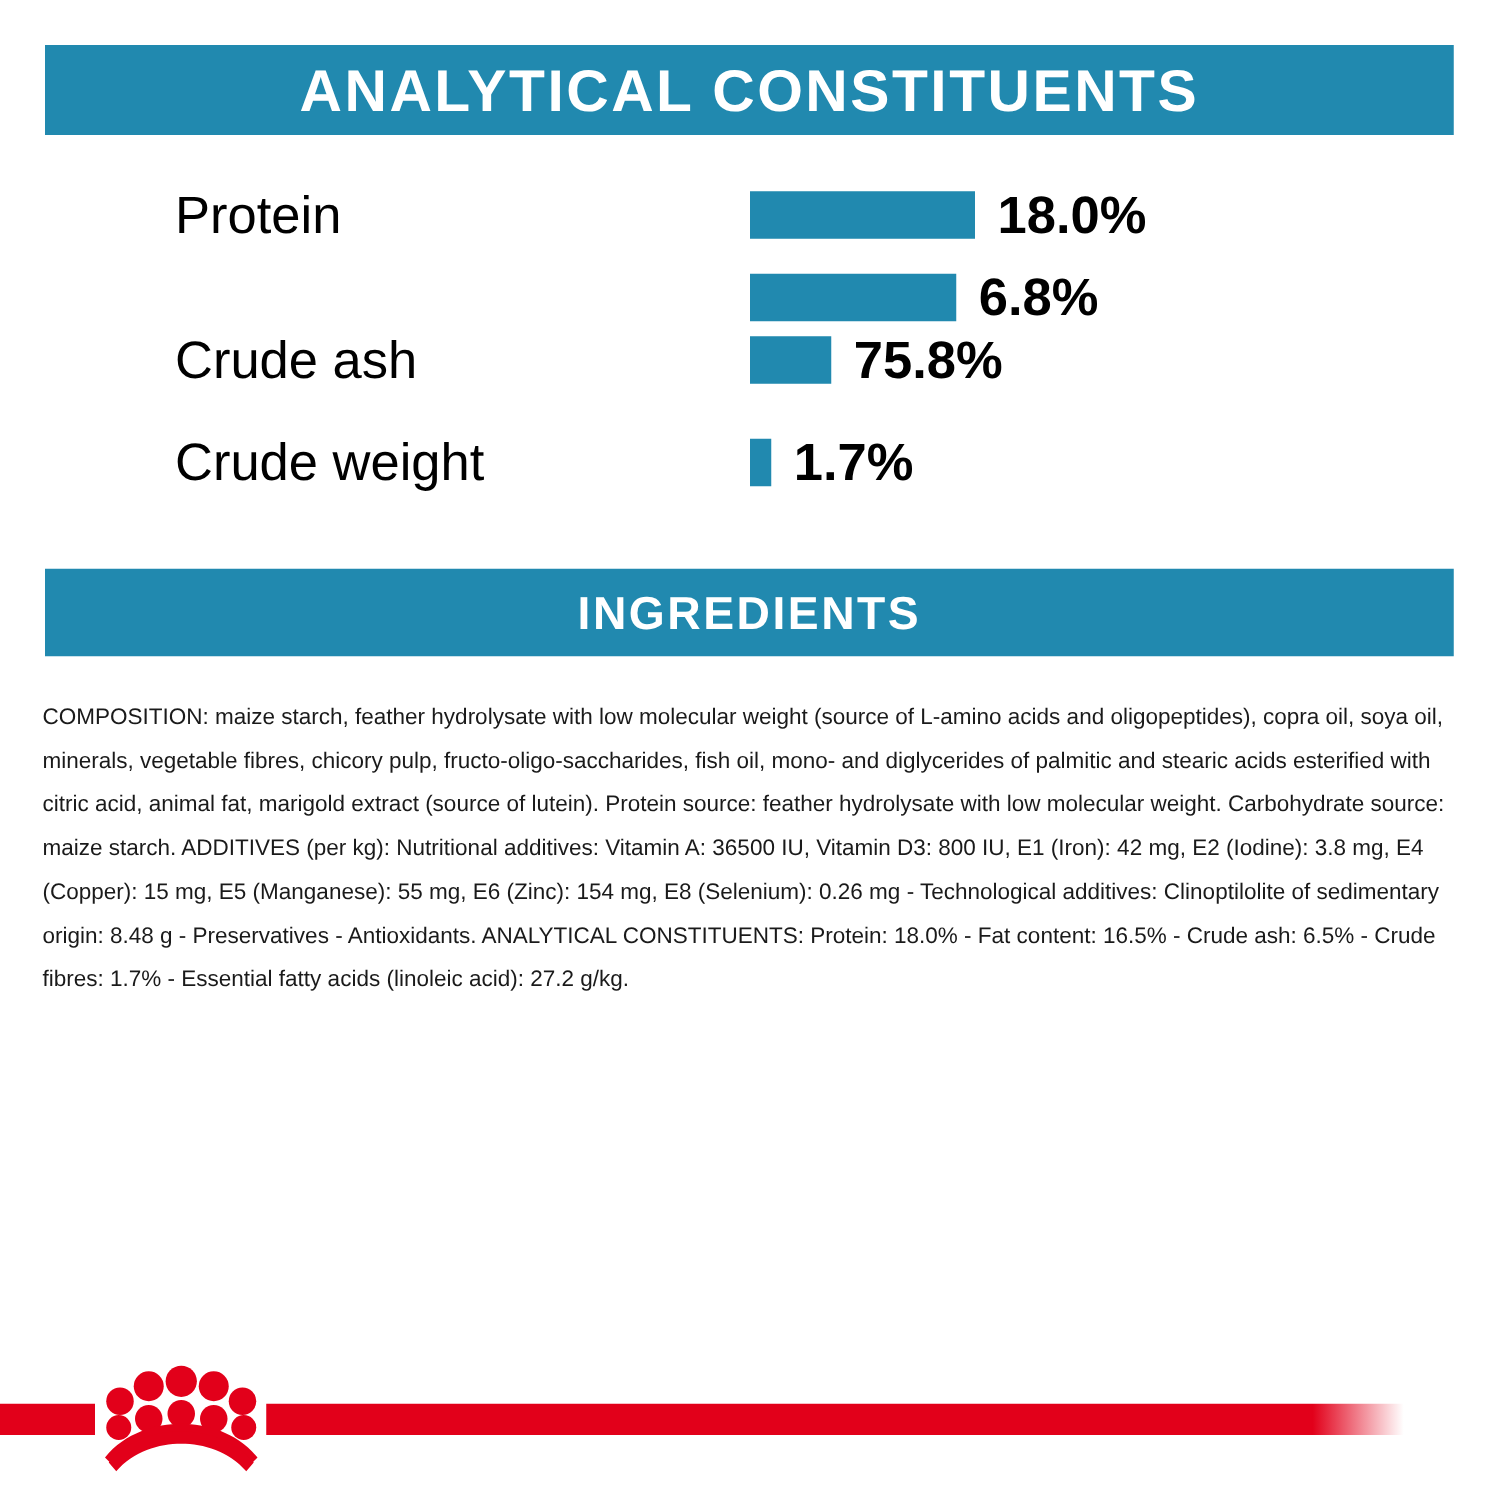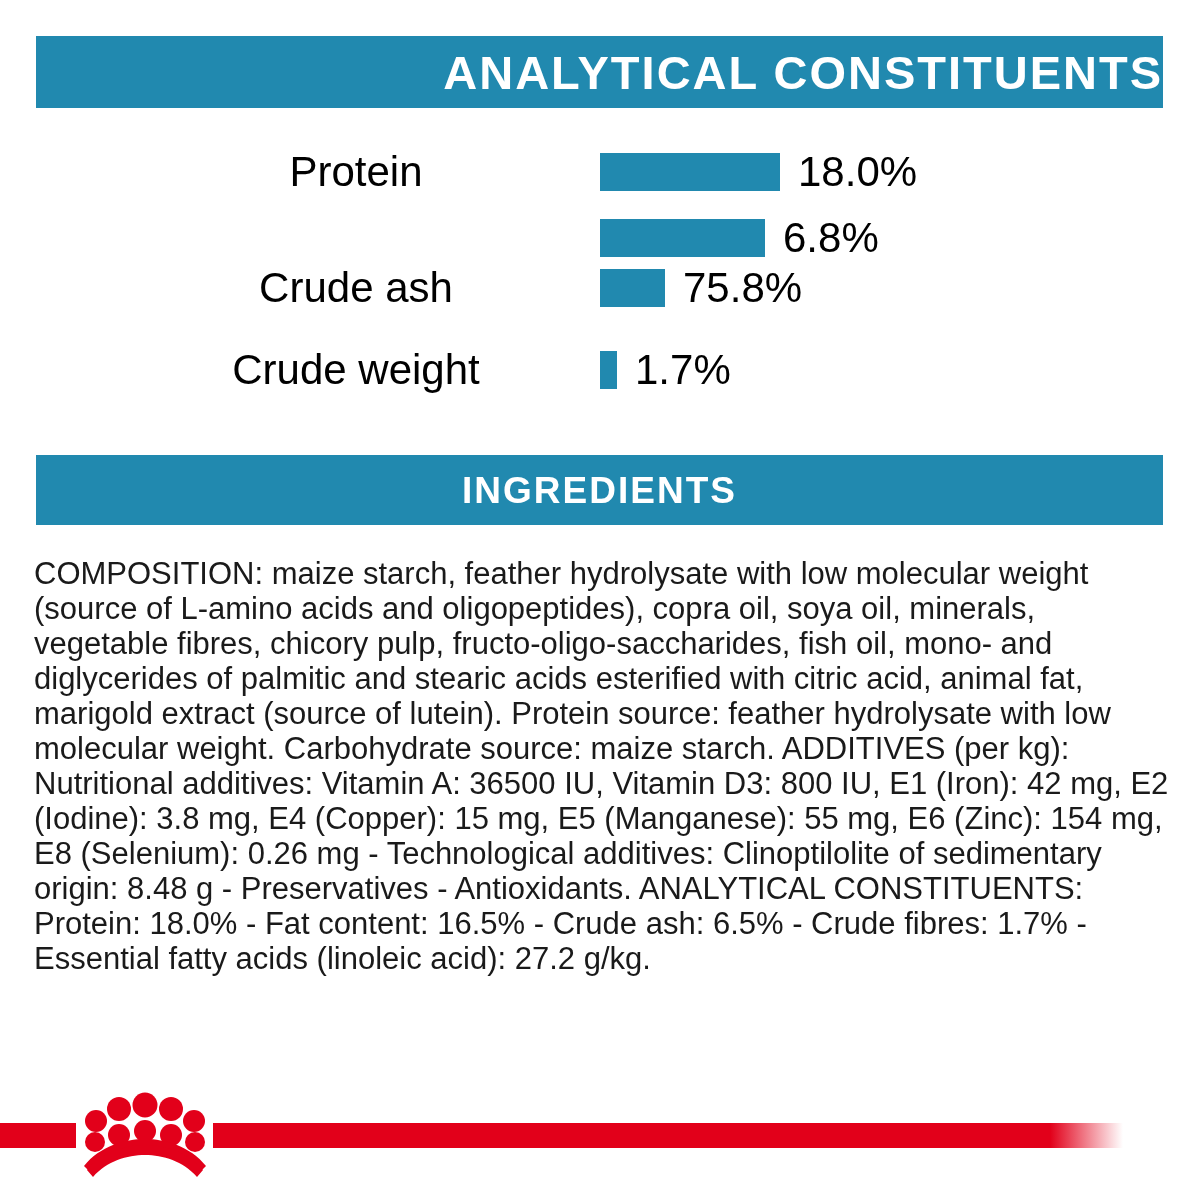--- a/index.html
+++ b/index.html
@@ -31,21 +31,21 @@
   }
   .band-title {
     color: #ffffff;
     font-family: "Liberation Sans", sans-serif;
     font-weight: bold;
     letter-spacing: 2px;
     line-height: 1;
     white-space: nowrap;
   }
 
-  #band-analytical { top: 36px; height: 72px; justify-content: flex-end; }
+  #band-analytical { top: 36px; height: 72px; }
   #band-analytical .band-title { font-size: 47px; }
 
   #band-ingredients { top: 455px; height: 70px; }
   #band-ingredients .band-title { font-size: 37px; }
 
   
   .chart {
     position: absolute;
     top: 142px;
     left: 0;
@@ -59,21 +59,21 @@
     width: 1200px;
     height: 60px;
     display: flex;
     align-items: center;
   }
 
   .chart-label {
     position: absolute;
     left: 140px;
     width: 432px;
-    text-align: center;
+    text-align: left;
     font-size: 42px;
     font-weight: normal;
     color: #000000;
     line-height: 1;
     white-space: nowrap;
   }
 
   .chart-bar-wrap {
     position: absolute;
     left: 600px;
@@ -82,35 +82,35 @@
     align-items: center;
   }
 
   .chart-bar {
     background: #2189AF;
     height: 38px;
   }
 
   .chart-value {
     font-size: 42px;
-    font-weight: normal;
+    font-weight: bold;
     color: #000000;
     line-height: 1;
     white-space: nowrap;
     margin-left: 18px;
     text-align: center;
   }
 
   
   .ingredients-body {
     position: absolute;
     top: 556px;
     left: 34px;
     width: 1136px;
-    font-size: 31px;
+    font-size: 18px;
     line-height: 35px;
     color: #1a1a1a;
     text-align: left;
     font-family: "Liberation Sans", sans-serif;
     white-space: pre-wrap;
   }
 
   
   .footer {
     position: absolute;

